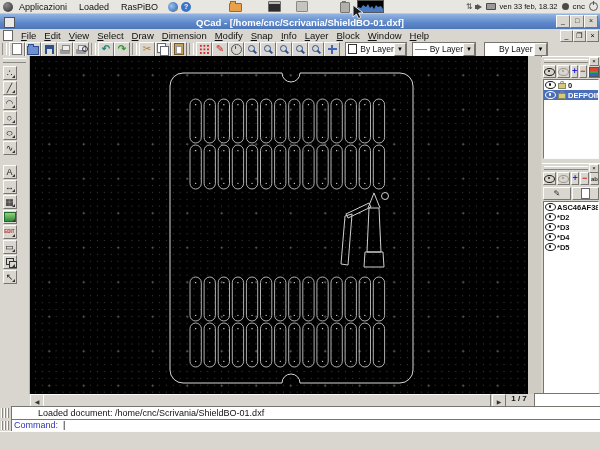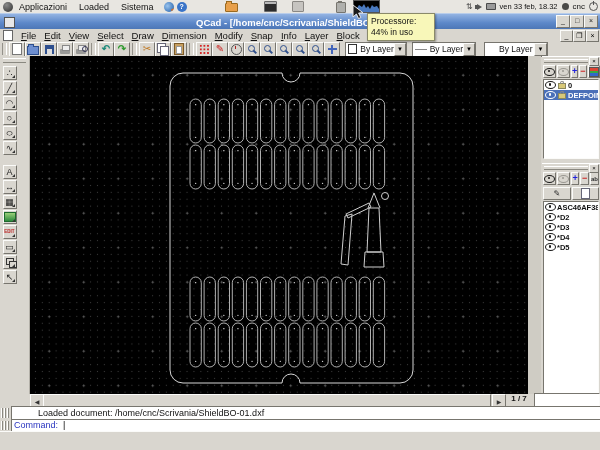--- a/index.html
+++ b/index.html
@@ -171,21 +171,21 @@
 </head>
 <body>
 
 <div id="root">
 
   <div id="panel" class="abs">
     <div id="panel-left">
       <span class="plogo"></span>
       <span class="pmenu">Applicazioni</span>
       <span class="pmenu">Loaded</span>
-      <span class="pmenu">Sistema</span>
+      <span class="pmenu">RasPiBO</span>
       <span class="ffx"></span>
       <span class="helpic">?</span>
       <span class="folderic"></span>
       <span class="term"></span>
       <span class="grayapp"></span>
       <span class="trashic"></span>
       <svg id="cpu-applet" viewBox="0 0 25 11" width="25" height="11">
           <polygon id="cpu-poly" fill="#4a7ac0" points="0,11 0,6 3,7 5,4 8,6 10,3 12,7 14,5 16,8 18,4 20,6 23,5 25,8 25,11"></polygon>
         </svg>
     </div>
@@ -193,24 +193,20 @@
       <span class="updown">⇅</span>
       <span class="spk"></span>
       <span class="mailic"></span>
       <span id="clock">ven 33 feb, 18.32</span>
       <span class="usr"></span>
       <span id="username">cnc</span>
       <span class="pwr"></span>
     </div>
   </div>
 
-  <div id="tooltip" class="abs">
-    <div>Processore:</div>
-    <div>44% in uso</div>
-  </div>
   <svg id="cursor" class="abs" width="12" height="16">
     <path d="M1,1 L1,13 L4.4,10 L6.6,14.6 L8.8,13.5 L6.6,9 L11,8.8 Z" fill="#1a1a1a" stroke="#e8e8e8" stroke-width="1"></path>
   </svg>
 
   <div id="titlebar" class="abs">
     <span id="title-icon"></span>
     <span id="title-text">QCad - [/home/cnc/Scrivania/ShieldBO-01.dxf]</span>
   </div>
   <div class="wbtn raised abs" style="left:556px;top:15px;">_</div>
   <div class="wbtn raised abs" style="left:570px;top:15px;">□</div>

